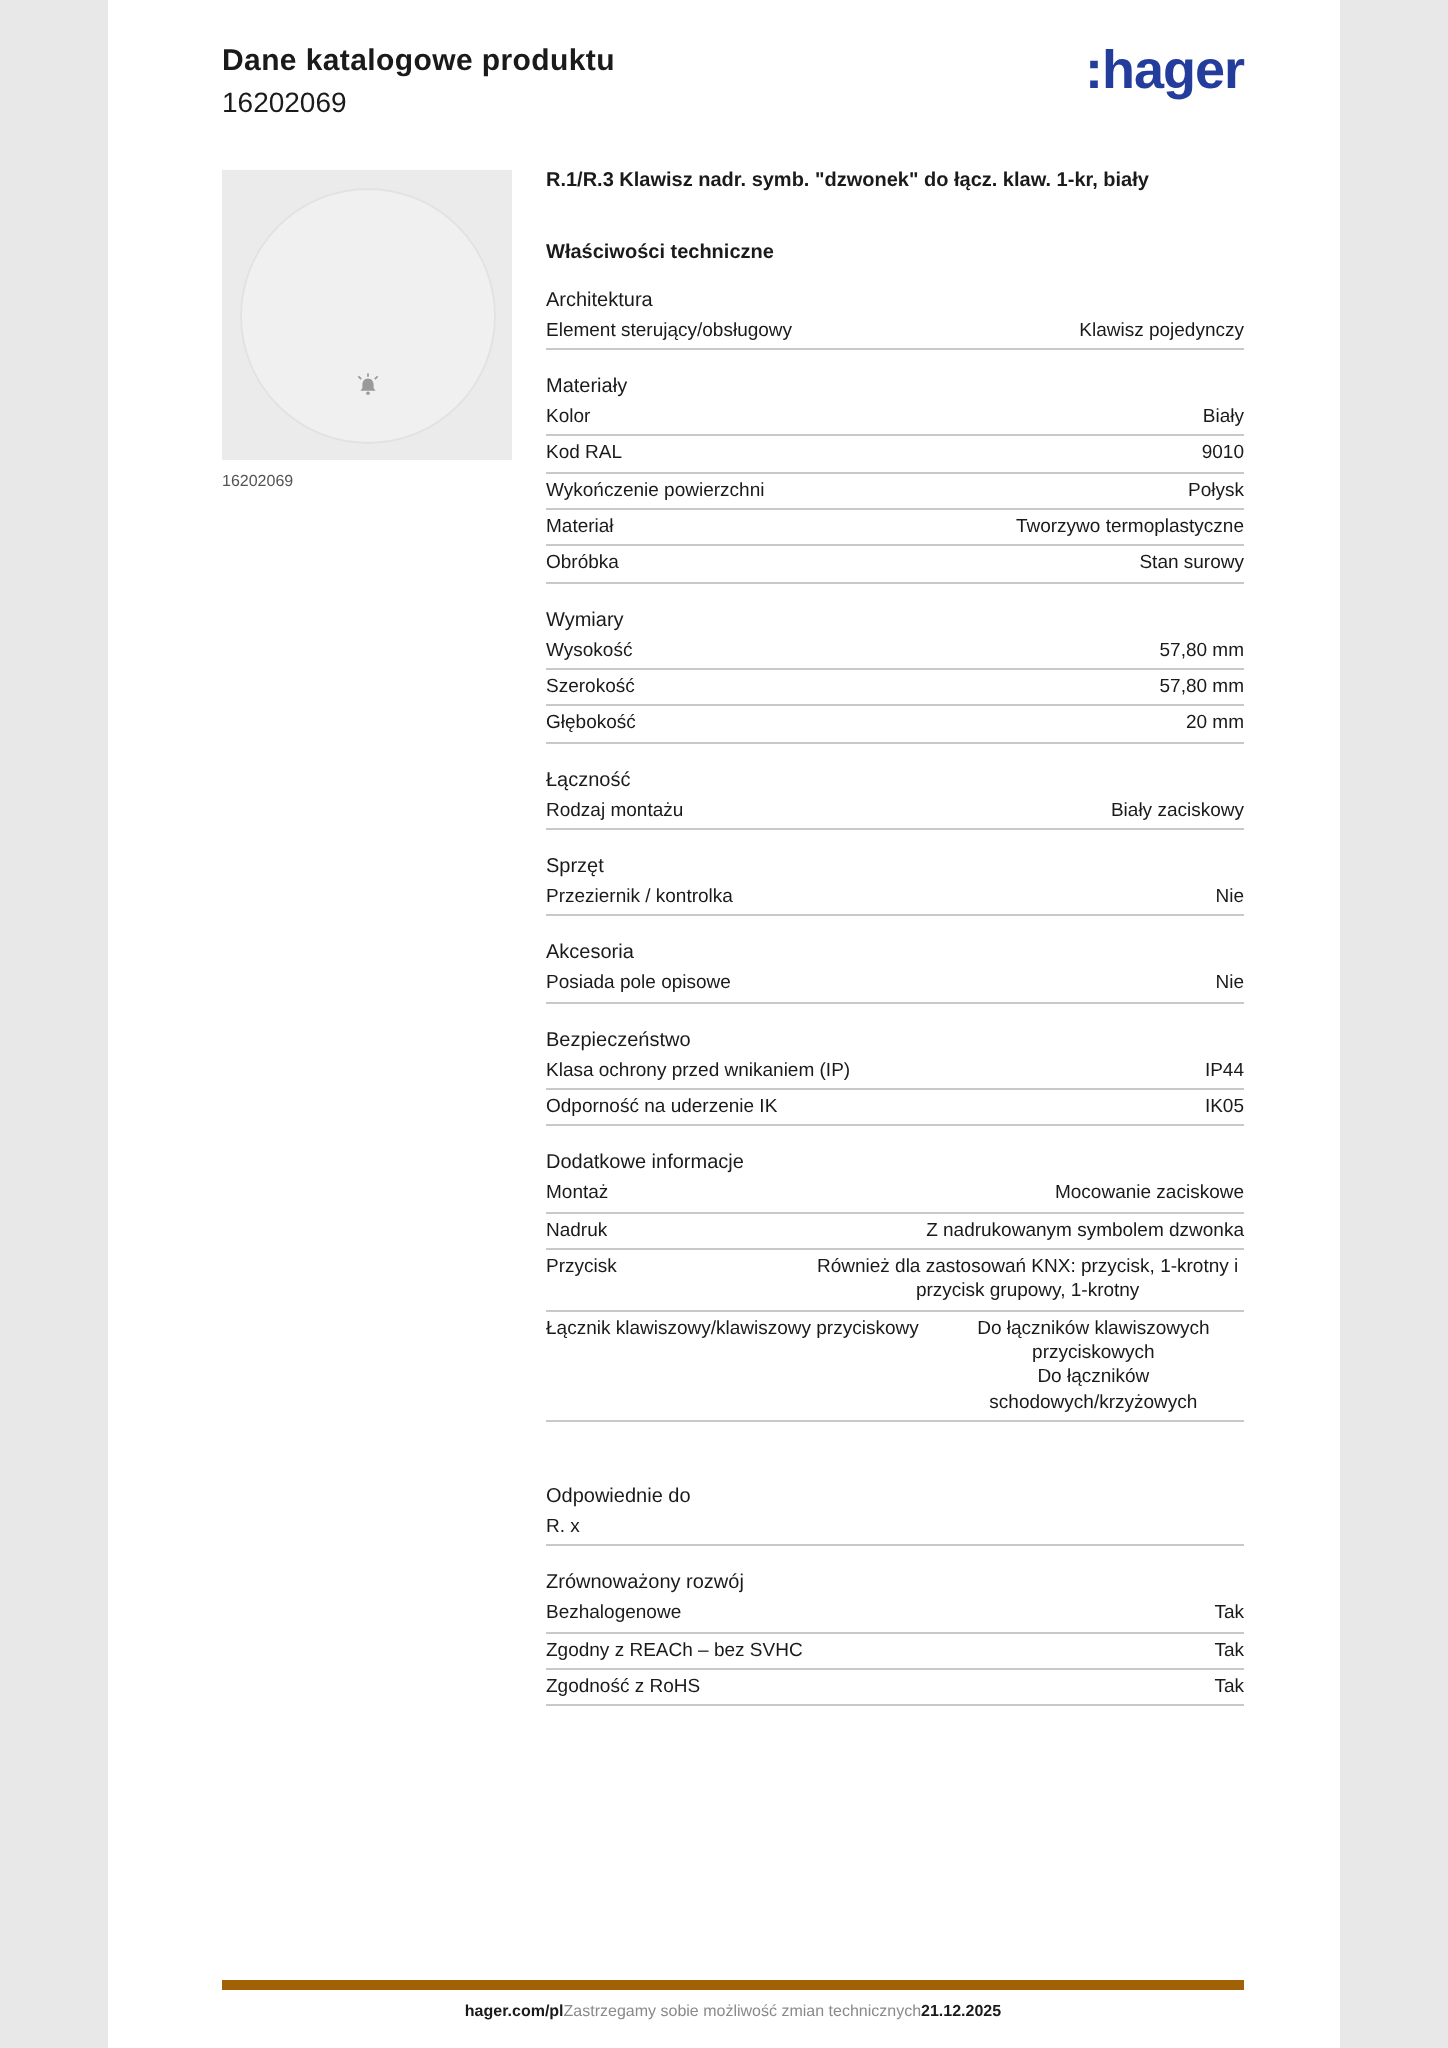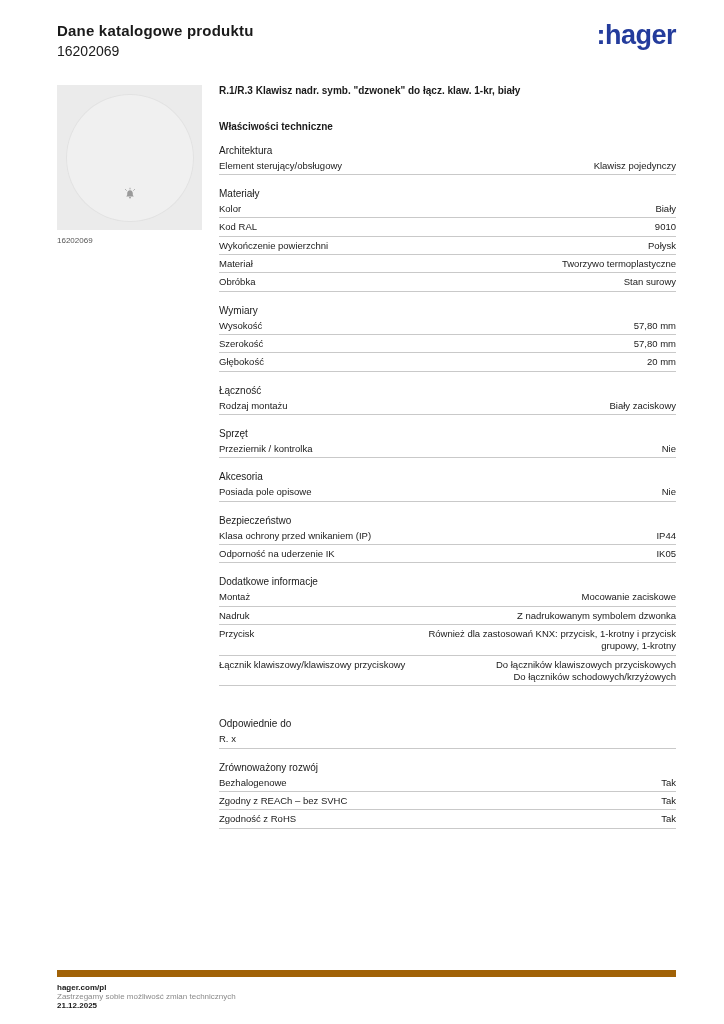--- a/index.html
+++ b/index.html
@@ -1,18 +1,18 @@
 <!DOCTYPE html>
 <html><head>
 <meta charset="utf-8">
 <style>
   * { margin: 0; padding: 0; box-sizing: border-box; }
   html, body { background: #e8e8e8; }
   .page {
-    width: 724px; height: 1024px;
+    width: 616px; height: 1024px;
     background: #ffffff;
     position: relative;
     margin: 0 auto;
     font-family: "Liberation Sans", sans-serif;
     color: #1a1a1a;
     overflow: hidden;
   }
   
   .header {
     display: flex; justify-content: space-between; align-items: flex-start;
@@ -46,30 +46,29 @@
   .sec { font-size: 10px; font-weight: normal; margin-top: 13px; margin-bottom: 1px; }
   .sec-gap { margin-top: 32px; }
   .row {
     display: flex; justify-content: space-between; align-items: flex-start;
     gap: 12px;
     border-bottom: 1px solid #c9c9c9;
     padding: 3px 0 2px 0;
     font-size: 9.5px; line-height: 1.3;
   }
   .lbl { white-space: nowrap; }
-  .val { text-align: right; white-space: pre-line; max-width: 62%; }
+  .val { text-align: center; white-space: pre-line; max-width: 62%; }
 
   
   .footer {
     position: absolute; left: 57px; right: 48px; bottom: 14px;
-    border-top: 7px solid #a16207;
+    border-top: 5px solid #a16207;
     padding-top: 6px;
     display: flex; justify-content: center; align-items: baseline;
     font-size: 8px;
-    flex-direction: column;
   }
   .f-left { font-weight: bold; color: #1a1a1a; text-decoration: none; }
   .f-center { color: #8a8a8a; }
   .f-right { font-weight: bold; }
 </style>
 </head>
 <body>
 
 <div class="page">
 

